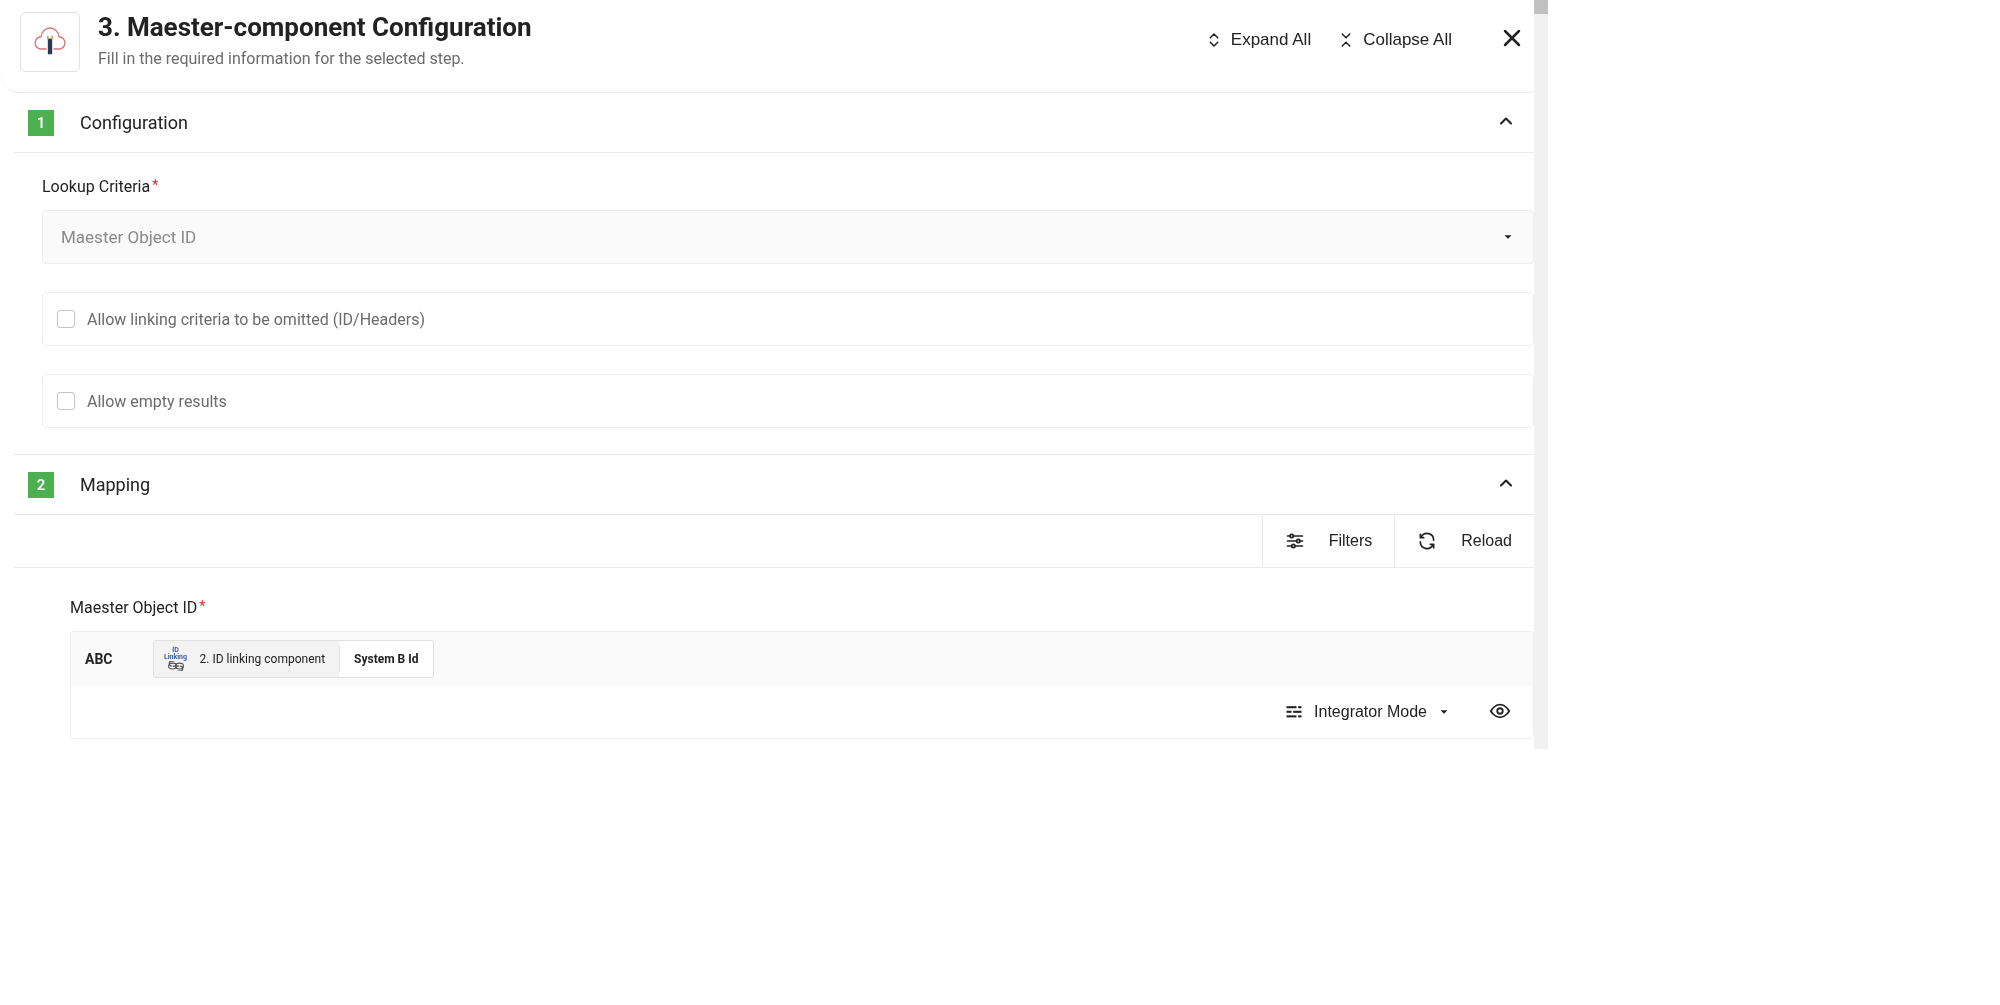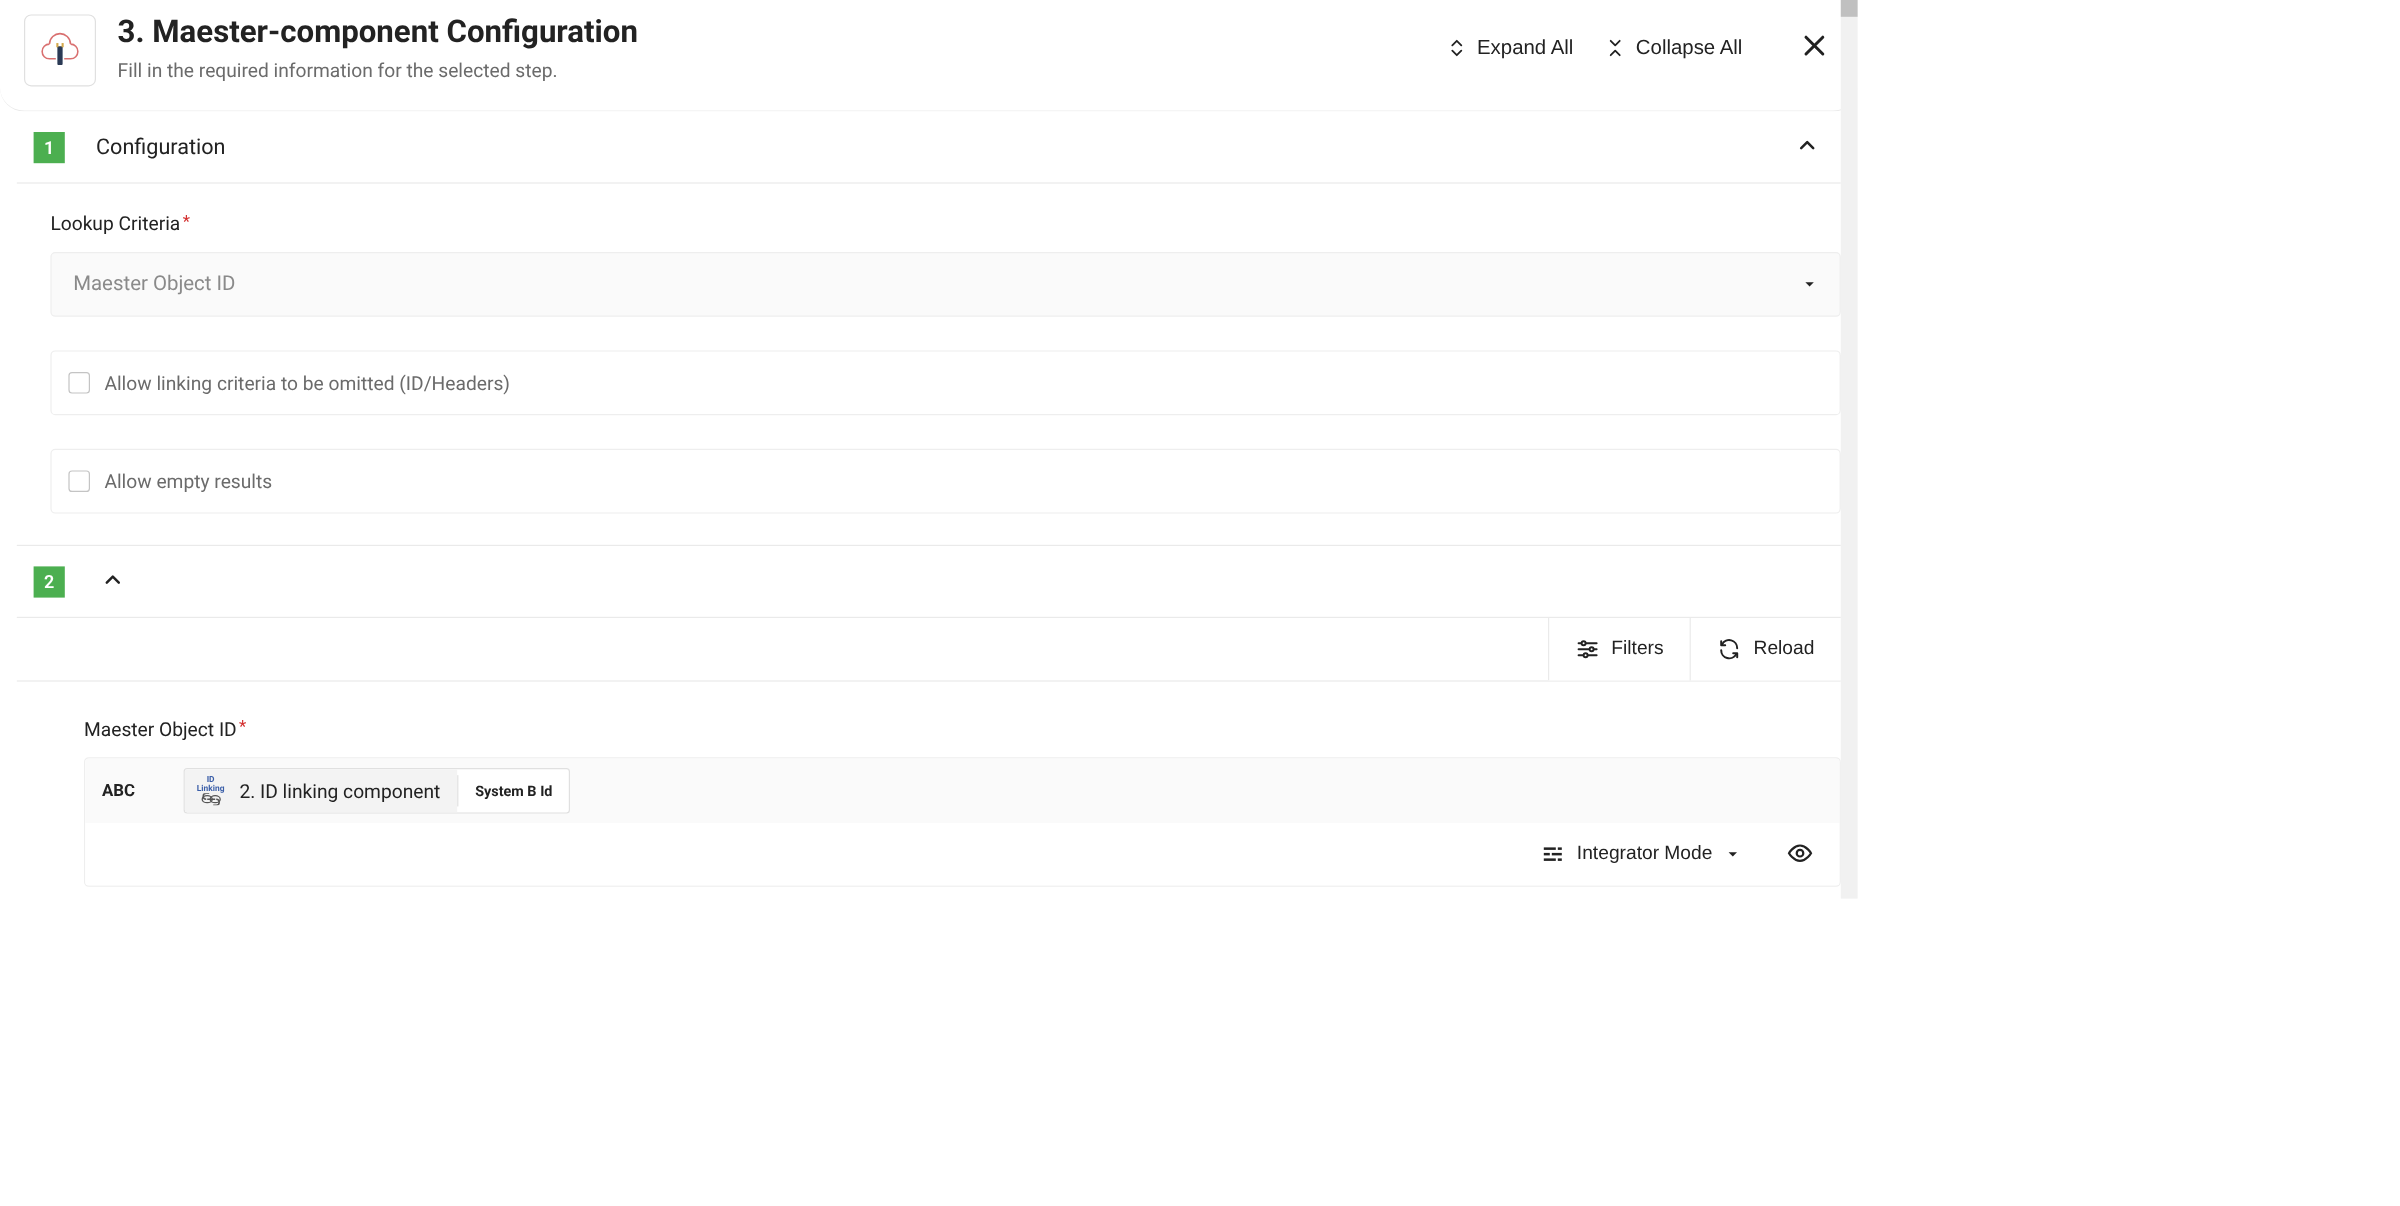--- a/index.html
+++ b/index.html
@@ -39,35 +39,35 @@
 
     .checkbox-row { width: 100%; height: 54px; background: #fff; border: 1px solid #eee; border-radius: 4px; display: flex; align-items: center; padding: 0 14px; margin-top: 28px; gap: 12px; }
     .chk { width: 18px; height: 18px; border: 1.5px solid #c4c4c4; border-radius: 3px; background: #fff; cursor: pointer; flex-shrink: 0; }
     .chk-label { color: #6b6b6b; font-size: 16px; }
 
     
     .divider { border: none; border-top: 1px solid #eaeaea; margin: 0 14px; }
 
     
     .map-toolbar { display: flex; justify-content: flex-end; border: 1px solid #eaeaea; border-left: none; border-right: none; margin: 0 14px; }
-    .map-tool-btn { height: 52px; padding: 0 22px; display: inline-flex; align-items: center; gap: 10px; font-size: 16px; color: #222; background: #fff; border: none; border-left: 1px solid #eaeaea; cursor: pointer; }
+    .map-tool-btn { height: 52px; padding: 0 22px; display: inline-flex; align-items: center; gap: 24px; font-size: 16px; color: #222; background: #fff; border: none; border-left: 1px solid #eaeaea; cursor: pointer; }
     .map-tool-btn svg { width: 20px; height: 20px; }
 
     
     .mapping-body { padding: 30px 14px 10px 70px; }
     .mapping-label { font-size: 16px; color: #222; margin-bottom: 14px; display: inline-block; }
 
     .mapping-box { border: 1px solid #eee; border-radius: 4px; overflow: hidden; }
     .mapping-row { display: flex; align-items: center; height: 54px; background: #fafafa; padding: 0 12px; gap: 10px; }
     .abc-badge { font-size: 14px; font-weight: 700; color: #222; padding: 2px 2px; }
     .chip-group { display: flex; align-items: center; background: #fff; border: 1px solid #e0e0e0; border-radius: 3px; overflow: hidden; margin-left: 28px; }
     .chip-left { display: flex; align-items: center; gap: 8px; padding: 6px 14px 6px 6px; background: #f3f3f3; }
     .chip-icon { width: 32px; height: 24px; display: flex; flex-direction: column; align-items: center; justify-content: center; font-size: 7px; line-height: 1; color: #3a5ea8; font-weight: 700; }
     .chip-icon svg { width: 20px; height: 10px; }
-    .chip-left-text { font-size: 16px; color: #222; }
+    .chip-left-text { font-size: 12px; color: #222; }
     .chip-right { padding: 6px 14px; font-size: 12px; font-weight: 700; color: #222; border-left: 1px solid #e0e0e0; }
 
     .mapping-footer { display: flex; align-items: center; justify-content: flex-end; height: 52px; padding: 0 18px; background: #fff; gap: 10px; }
     .mode-btn { display: inline-flex; align-items: center; gap: 10px; font-size: 16px; color: #222; background: none; border: none; cursor: pointer; }
     .mode-btn svg { width: 20px; height: 20px; }
     .eye-btn { background: none; border: none; cursor: pointer; margin-left: 24px; padding: 4px; }
     .eye-btn svg { width: 22px; height: 22px; }
 
     
     .scroll-track { position: absolute; top: 0; right: 0; width: 14px; height: 100%; background: #f1f1f1; }
@@ -141,20 +141,21 @@
     <div class="checkbox-row">
       <div class="chk"></div>
       <span class="chk-label">Allow empty results</span>
     </div>
   </div>
 
   <hr class="divider">
 
   <div class="section-head no-border">
     <div class="badge-num">2</div>
+    <div class="section-title">Mapping</div>
     <button class="chevron-btn">
       <svg viewBox="0 0 24 24">
           <path d="M6 15l6-6 6 6" fill="none" stroke="#222" stroke-width="2.5" stroke-linecap="round" stroke-linejoin="round"></path>
         </svg>
     </button>
   </div>
 
   <div class="map-toolbar">
     <button class="map-tool-btn">
       <svg viewBox="0 0 24 24">

